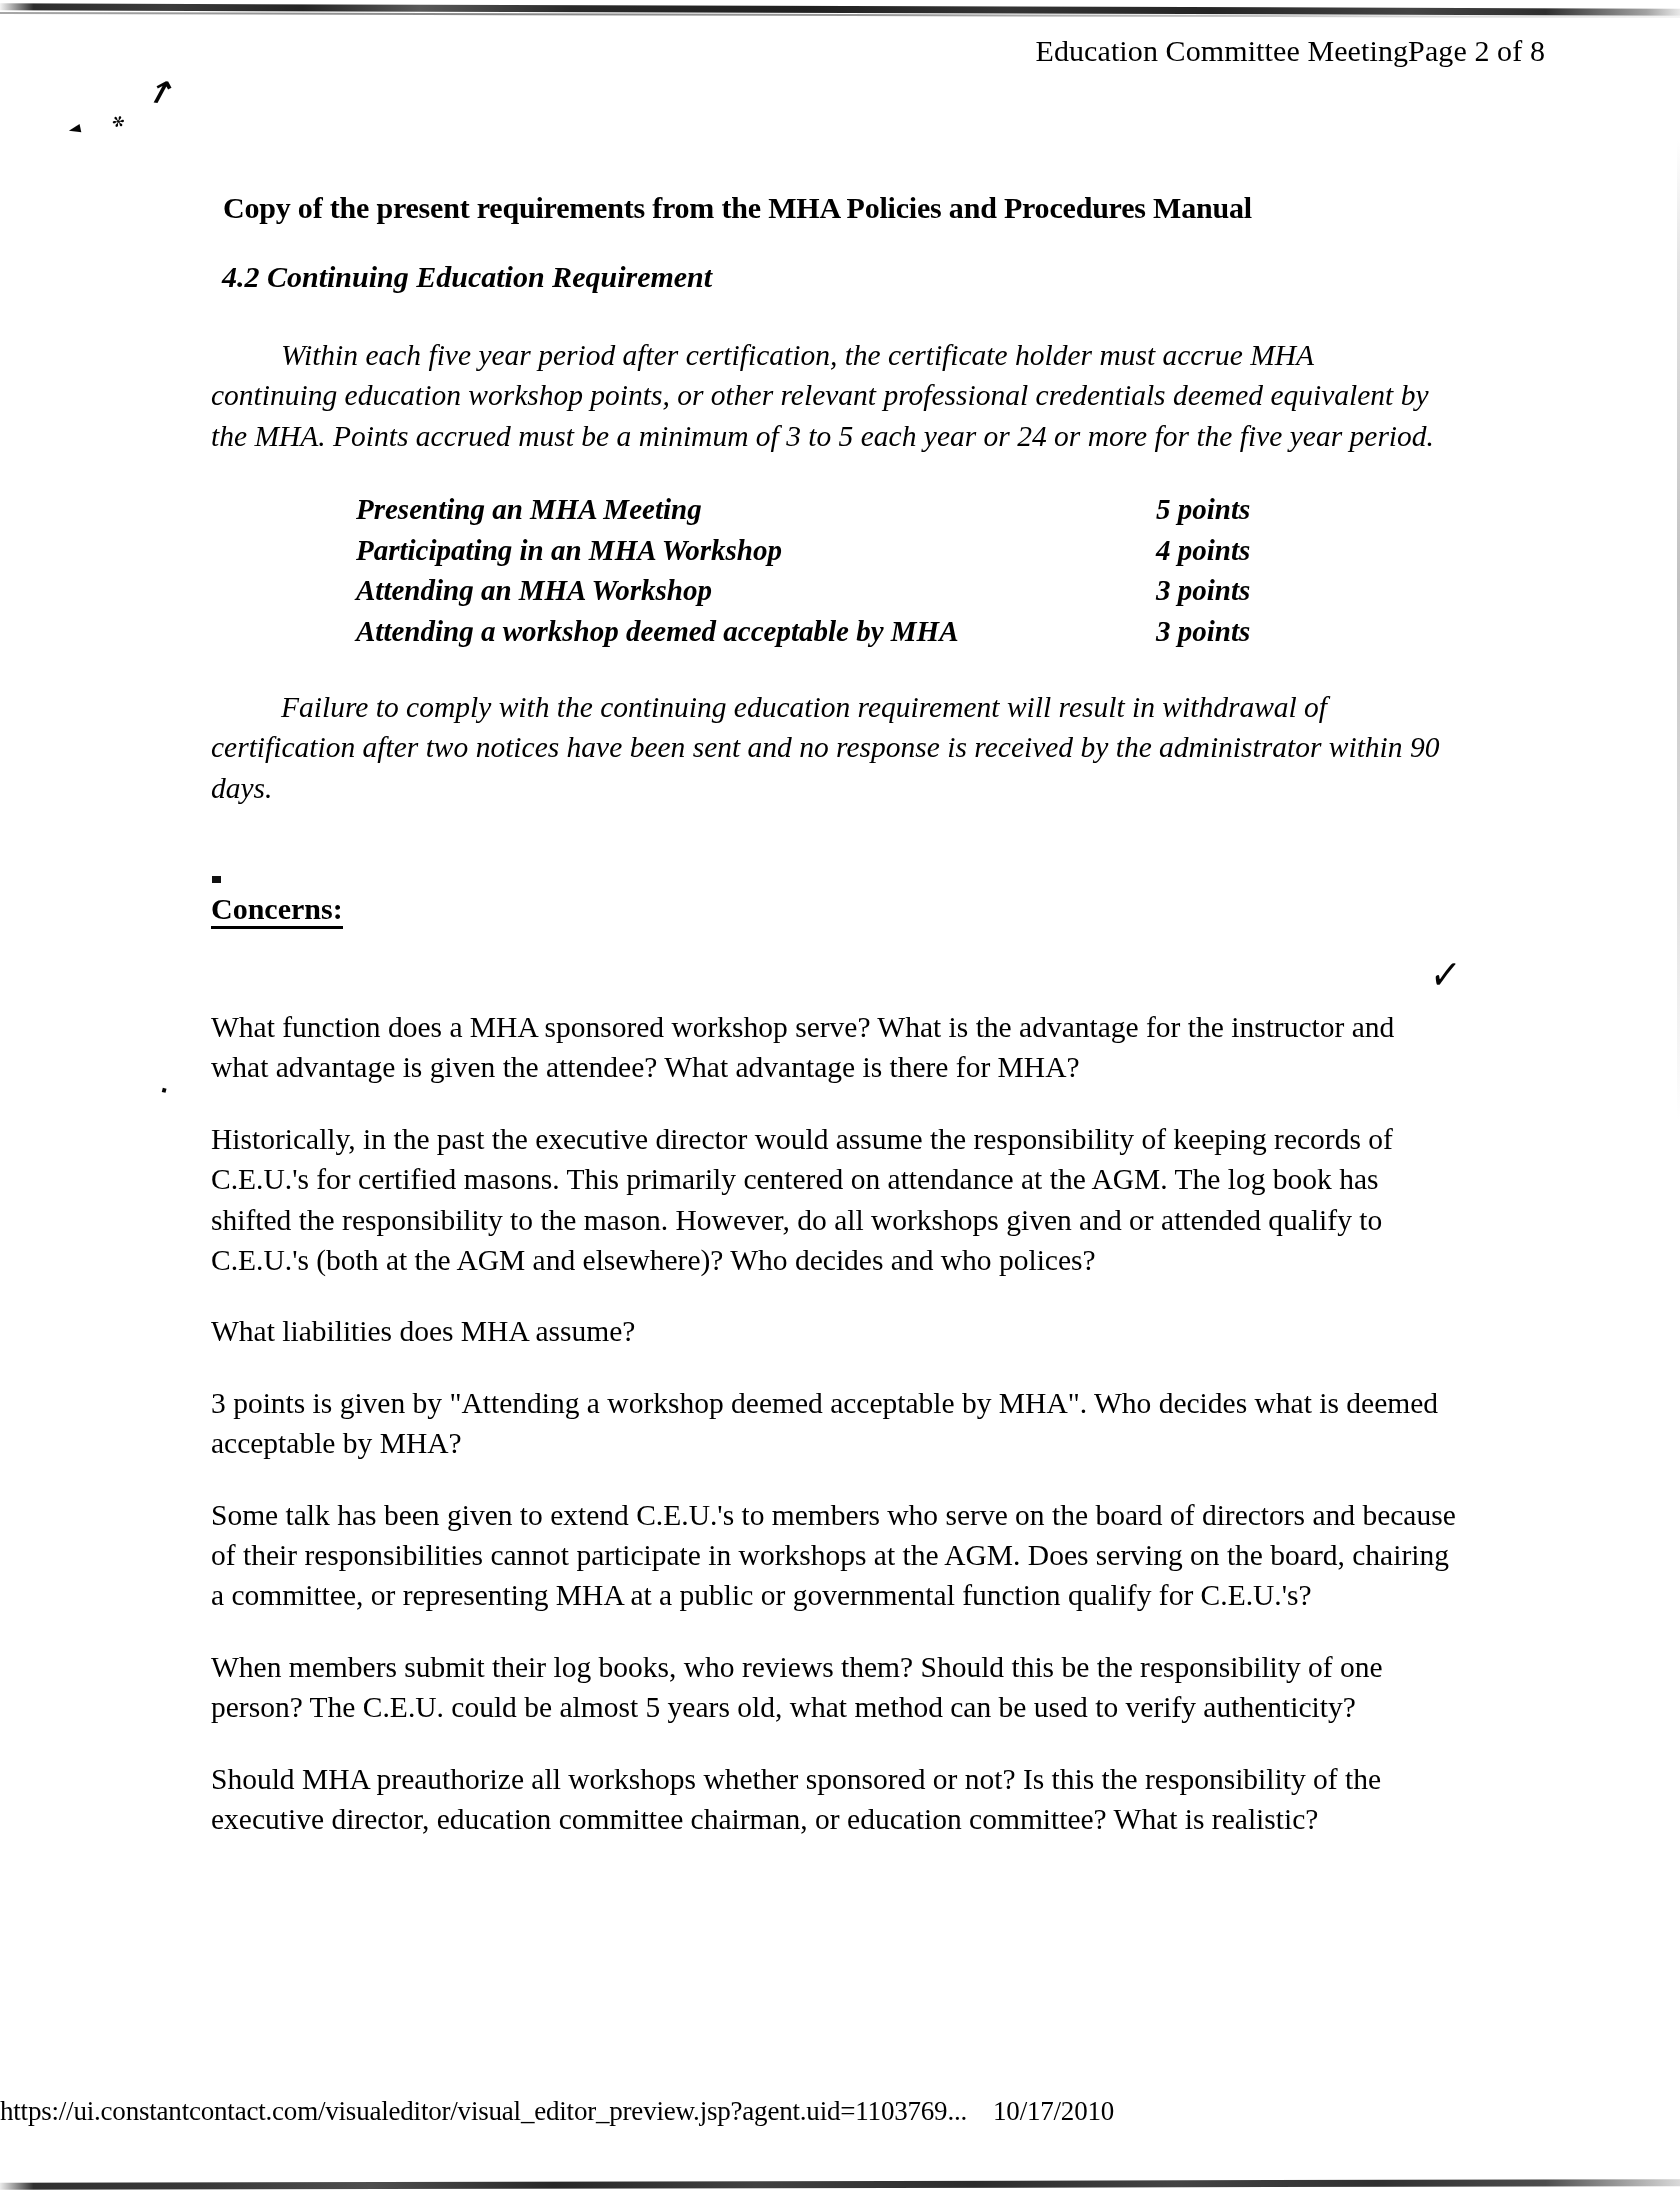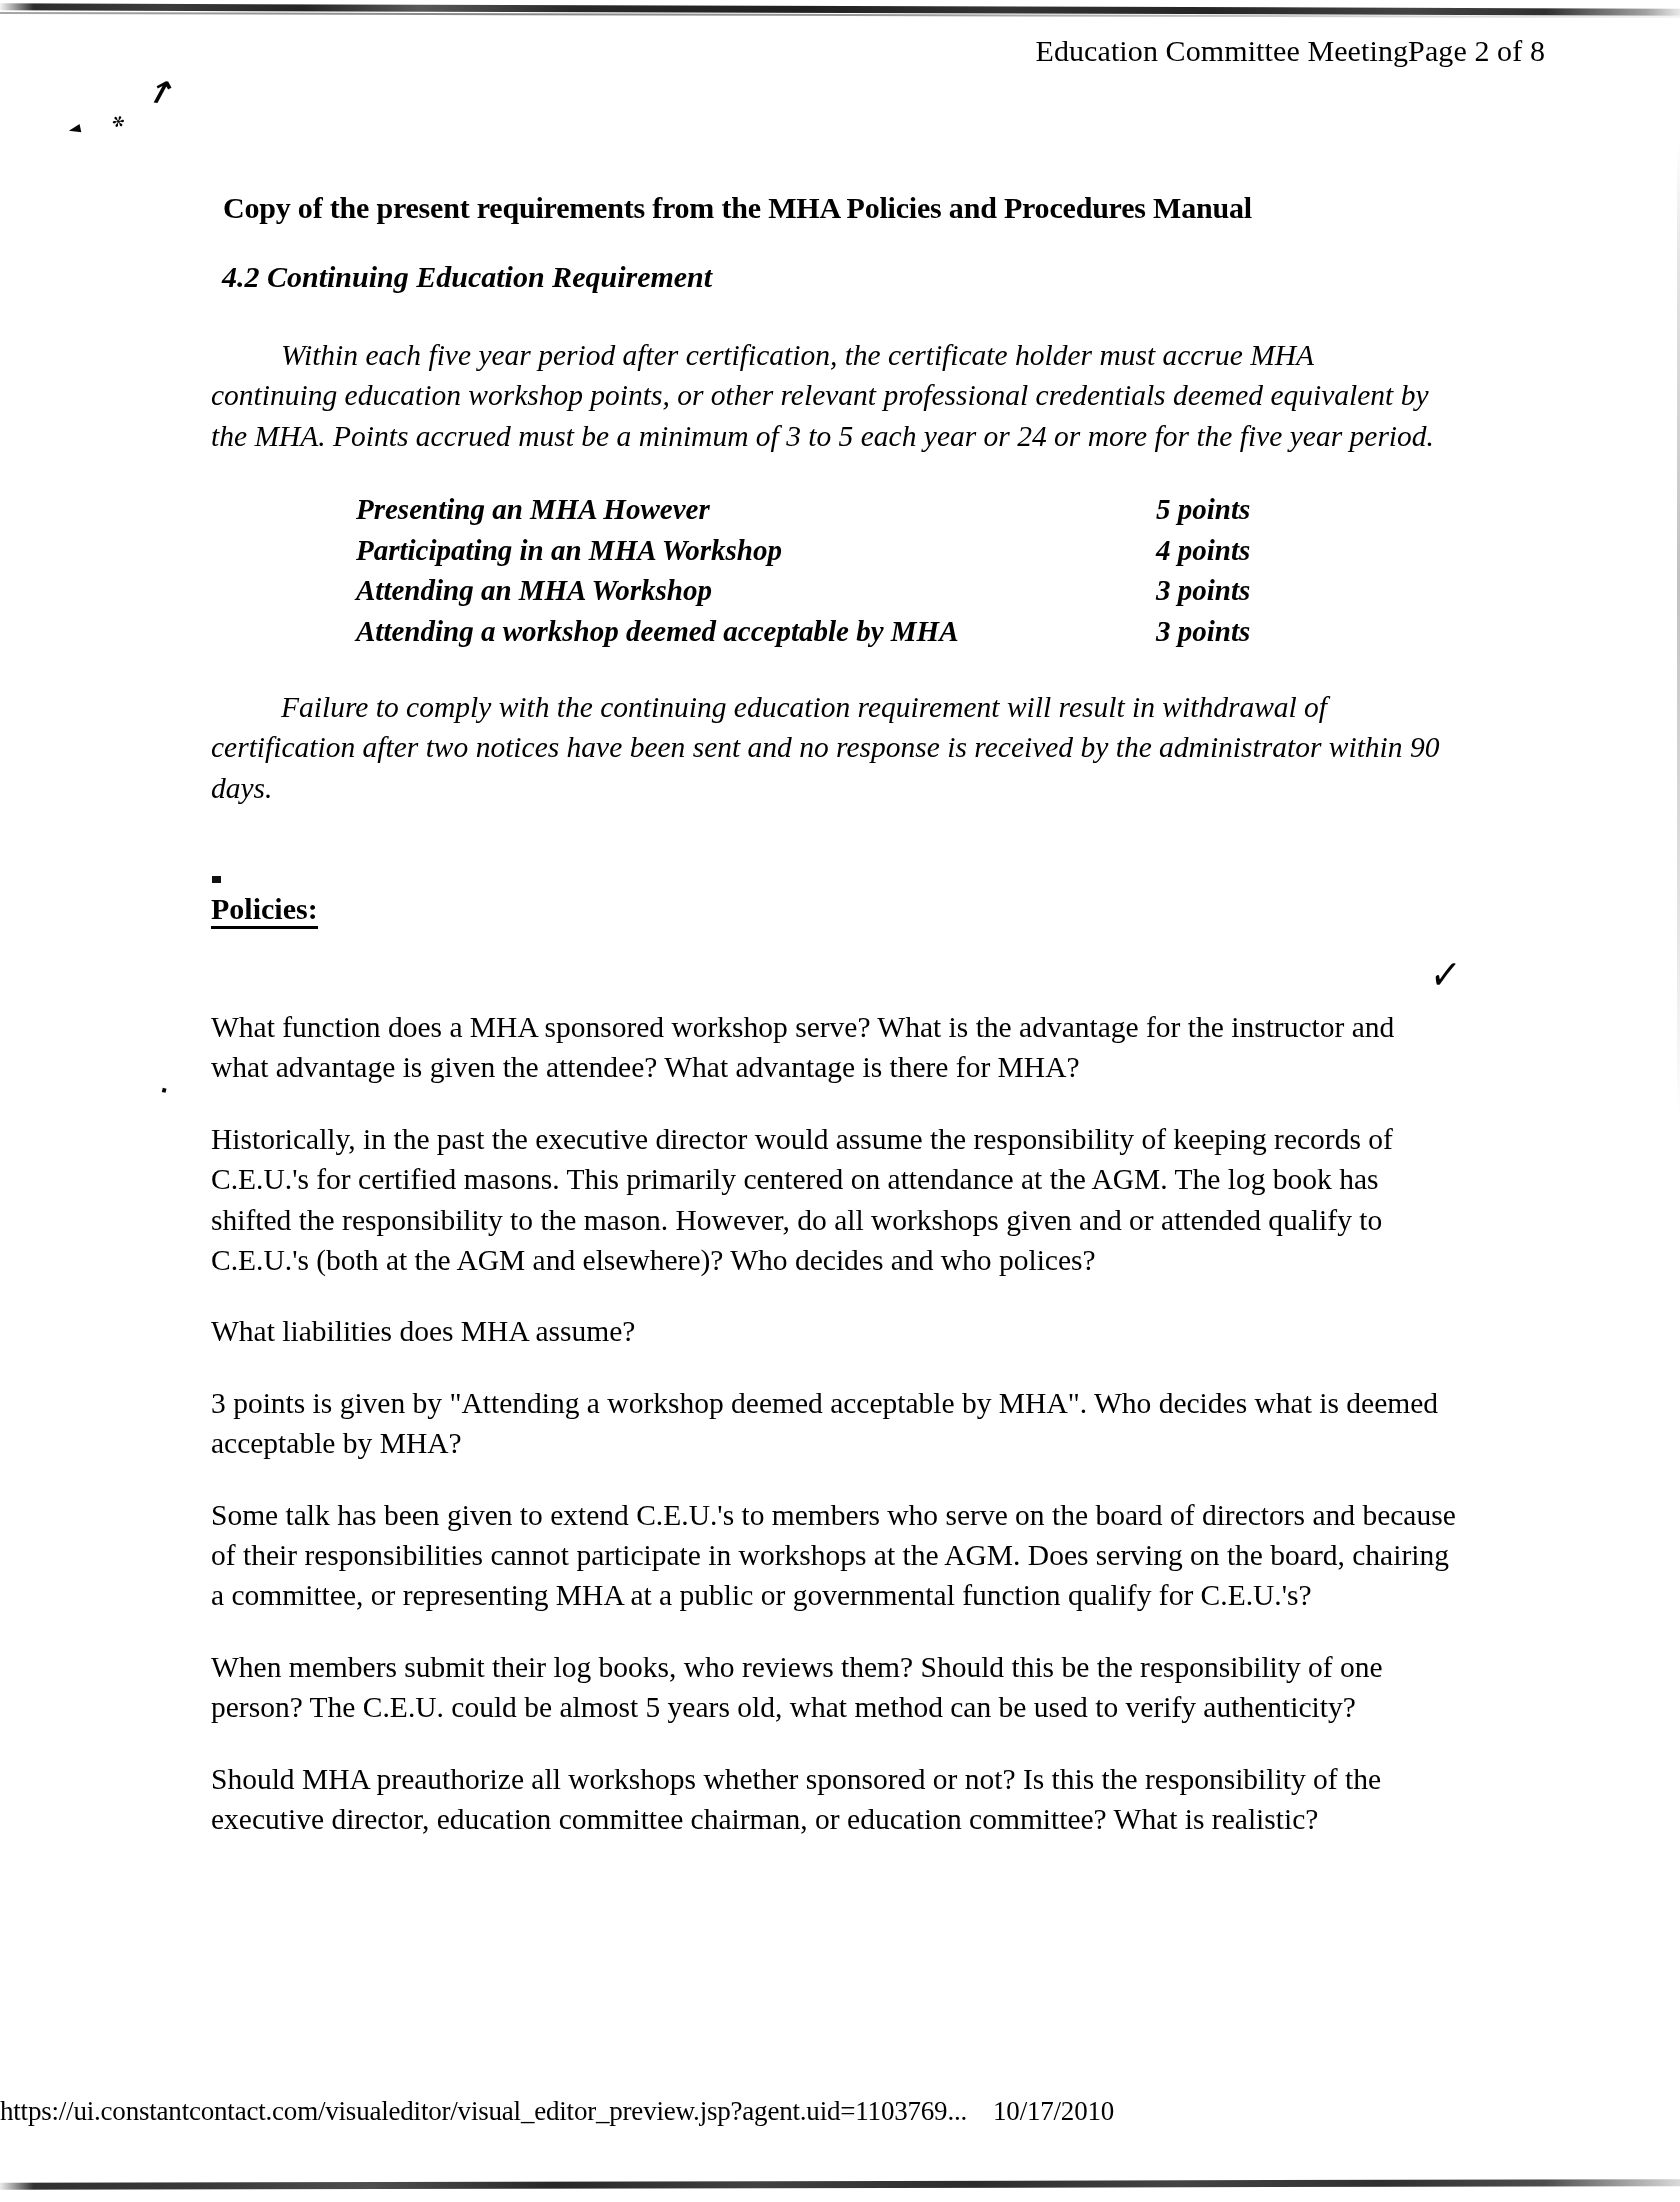--- a/index.html
+++ b/index.html
@@ -245,42 +245,42 @@
 
     <p class="heading-bold">Copy of the present requirements from the MHA Policies and Procedures Manual</p>
 
     <p class="heading-bolditalic">4.2 Continuing Education Requirement</p>
 
     <p class="quote-block"><span class="indent"></span><span>Within each five year period after certification, the certificate holder must accrue MHA continuing education workshop points, or other relevant professional credentials deemed equivalent by the MHA. Points accrued must be a minimum of 3 to 5 each year or 24 or more for the five year period.</span></p>
 
     <table class="points-table">
       <tbody>
         <tr>
-          <td>Presenting an MHA However</td>
+          <td>Presenting an MHA Meeting</td>
           <td class="pts">5 points</td>
         </tr>
         <tr>
           <td>Participating in an MHA Workshop</td>
           <td class="pts">4 points</td>
         </tr>
         <tr>
           <td>Attending an MHA Workshop</td>
           <td class="pts">3 points</td>
         </tr>
         <tr>
           <td>Attending a workshop deemed acceptable by MHA</td>
           <td class="pts">3 points</td>
         </tr>
       </tbody>
     </table>
 
     <p class="quote-block"><span class="indent"></span><span>Failure to comply with the continuing education requirement will result in withdrawal of certification after two notices have been sent and no response is received by the administrator within 90 days.</span></p>
 
     <div class="section-title-wrap">
-      <span class="section-title">Policies:</span>
+      <span class="section-title">Concerns:</span>
     </div>
 
     <p class="para gap-after-title">What function does a MHA sponsored workshop serve? What is the advantage for the instructor and what advantage is given the attendee? What advantage is there for MHA?</p>
     <p class="para">Historically, in the past the executive director would assume the responsibility of keeping records of C.E.U.'s for certified masons. This primarily centered on attendance at the AGM. The log book has shifted the responsibility to the mason. However, do all workshops given and or attended qualify to C.E.U.'s (both at the AGM and elsewhere)? Who decides and who polices?</p>
     <p class="para">What liabilities does MHA assume?</p>
     <p class="para">3 points is given by "Attending a workshop deemed acceptable by MHA". Who decides what is deemed acceptable by MHA?</p>
     <p class="para">Some talk has been given to extend C.E.U.'s to members who serve on the board of directors and because of their responsibilities cannot participate in workshops at the AGM. Does serving on the board, chairing a committee, or representing MHA at a public or governmental function qualify for C.E.U.'s?</p>
     <p class="para">When members submit their log books, who reviews them? Should this be the responsibility of one person? The C.E.U. could be almost 5 years old, what method can be used to verify authenticity?</p>
     <p class="para">Should MHA preauthorize all workshops whether sponsored or not? Is this the responsibility of the executive director, education committee chairman, or education committee?  What is realistic?</p>
 

